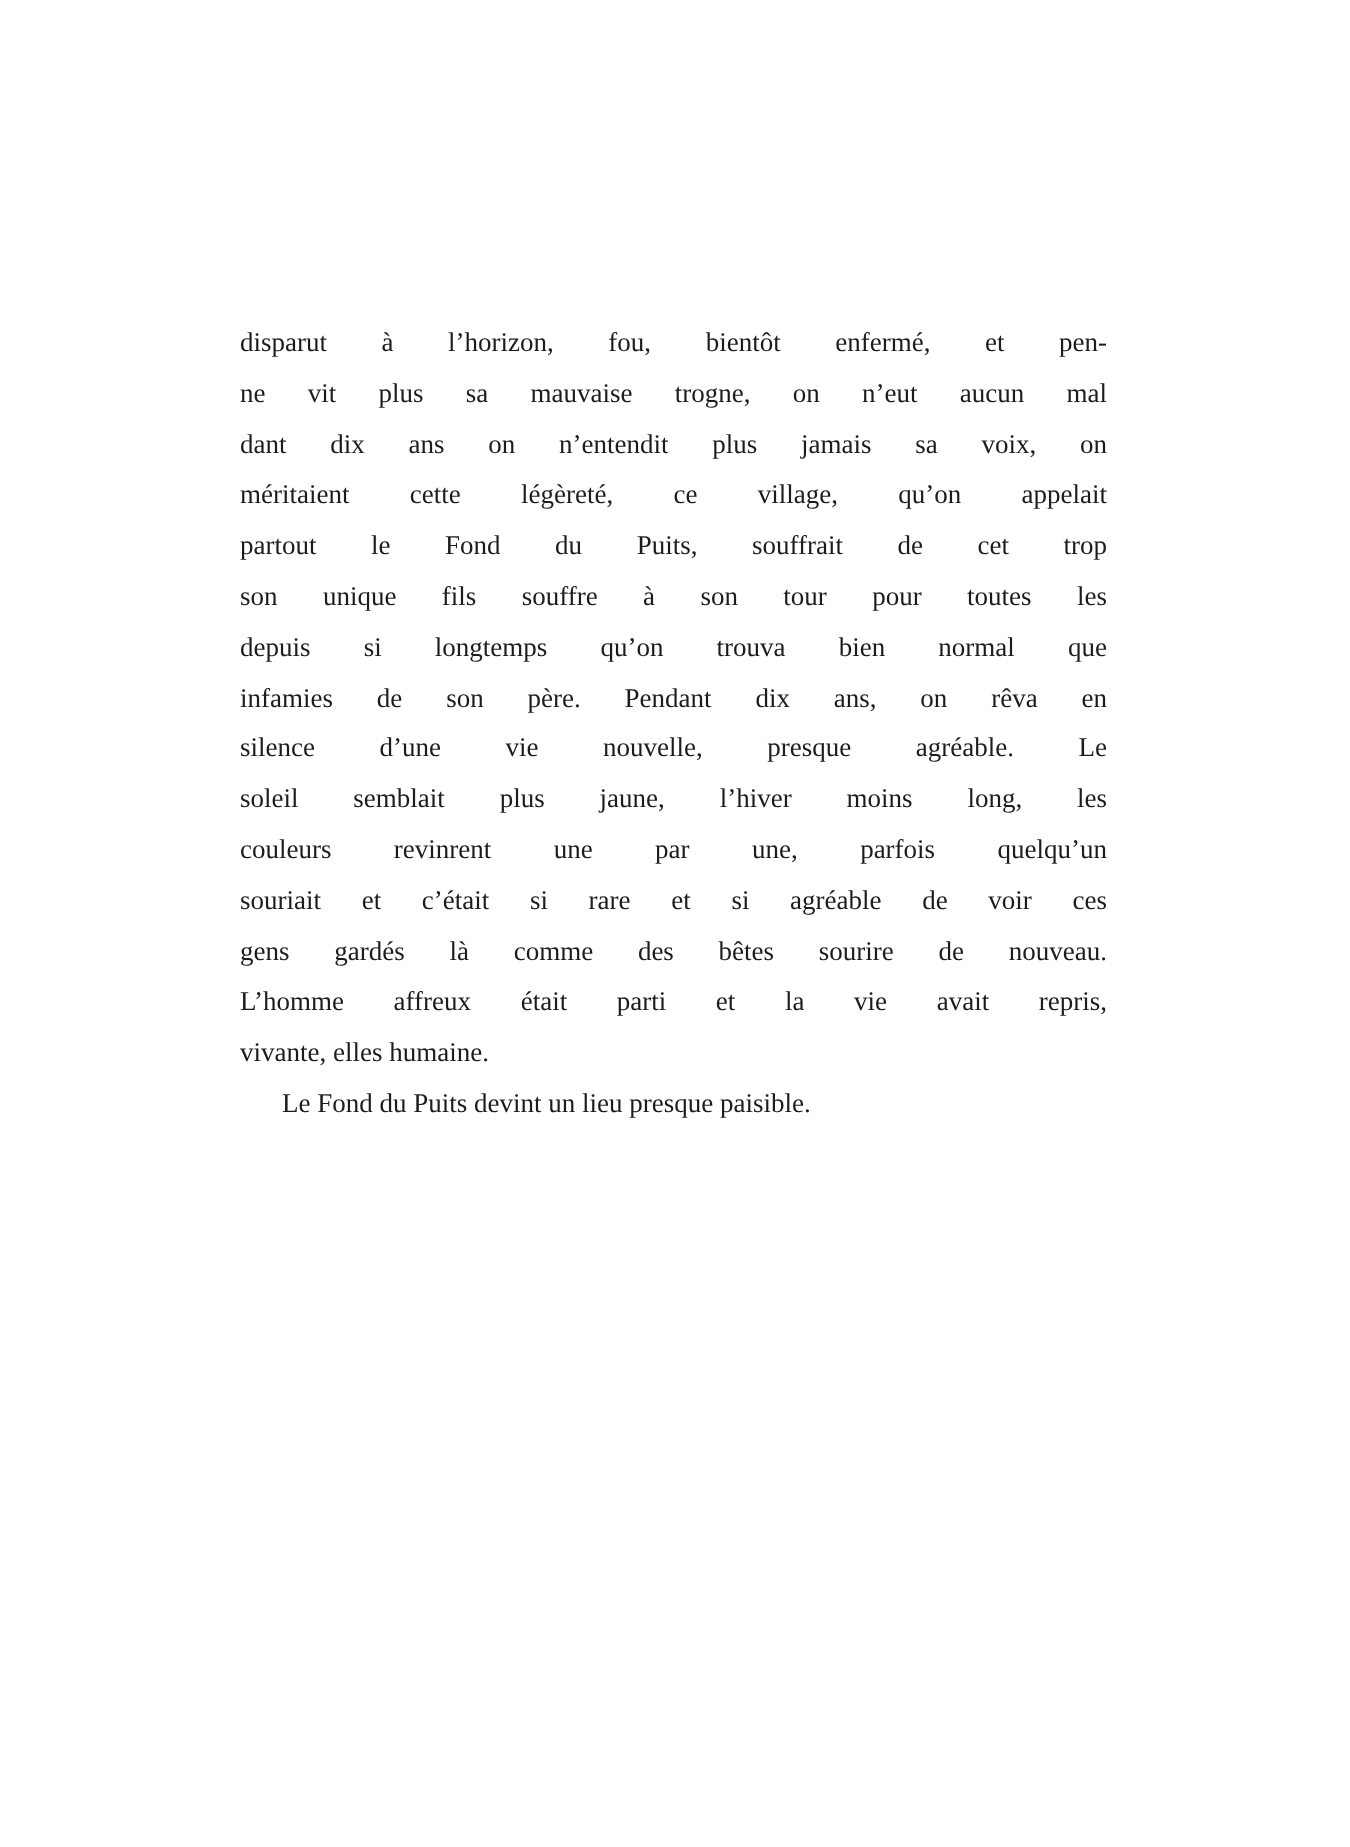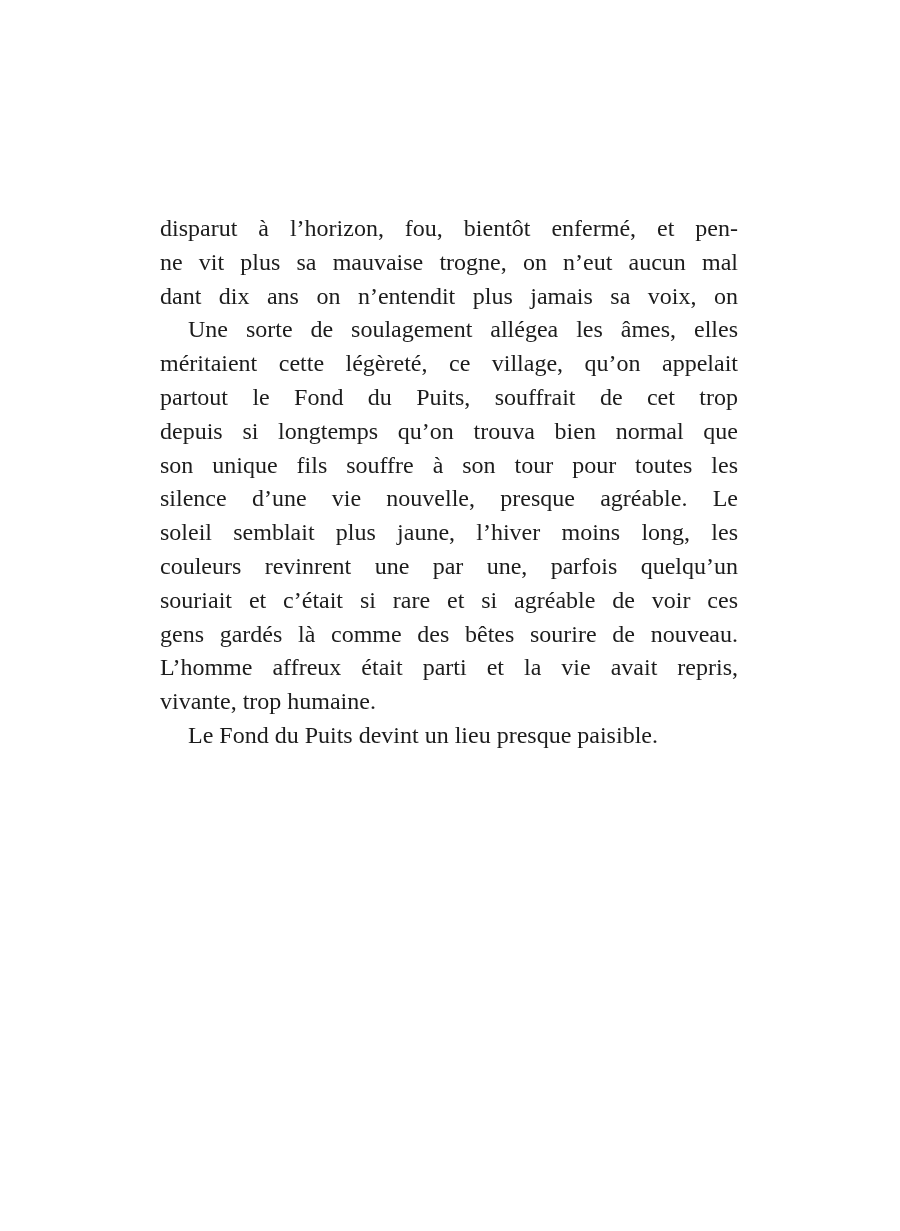--- a/index.html
+++ b/index.html
@@ -17,21 +17,21 @@
     position: absolute;
     inset: 0;
     background: #ffffff;
   }
   .text-block {
     position: absolute;
     left: 160px;
     top: 212px;
     width: 578px;
     font-family: "Liberation Serif", "DejaVu Serif", serif;
-    font-size: 24px;
+    font-size: 18px;
     color: #1c1c1c;
     -webkit-font-smoothing: antialiased;
   }
   .line {
     line-height: 33.8px;
     height: 33.8px;
     white-space: nowrap;
     text-align: justify;
     text-align-last: justify;
     text-justify: inter-word;
@@ -44,27 +44,27 @@
   }
 </style>
 </head>
 <body>
 
 <div class="book-page">
   <div class="text-block">
       <div class="line">disparut à l’horizon, fou, bientôt enfermé, et pen-</div>
       <div class="line">ne vit plus sa mauvaise trogne, on n’eut aucun mal</div>
       <div class="line">dant dix ans on n’entendit plus jamais sa voix, on</div>
-      <div class="line indent">Une sorte de soulagement allégea les âmes, elles</div>
       <div class="line">méritaient cette légèreté, ce village, qu’on appelait</div>
       <div class="line">partout le Fond du Puits, souffrait de cet trop</div>
+      <div class="line">son unique fils souffre à son tour pour toutes les</div>
       <div class="line">depuis si longtemps qu’on trouva bien normal que</div>
-      <div class="line">son unique fils souffre à son tour pour toutes les</div>
+      <div class="line">infamies de son père. Pendant dix ans, on rêva en</div>
       <div class="line">silence d’une vie nouvelle, presque agréable. Le</div>
       <div class="line">soleil semblait plus jaune, l’hiver moins long, les</div>
       <div class="line">couleurs revinrent une par une, parfois quelqu’un</div>
       <div class="line">souriait et c’était si rare et si agréable de voir ces</div>
       <div class="line">gens gardés là comme des bêtes sourire de nouveau.</div>
       <div class="line">L’homme affreux était parti et la vie avait repris,</div>
-      <div class="line last">vivante, trop humaine.</div>
+      <div class="line last">vivante, elles humaine.</div>
       <div class="line last indent">Le Fond du Puits devint un lieu presque paisible.</div>
     </div>
 </div>
 
 </body></html>

